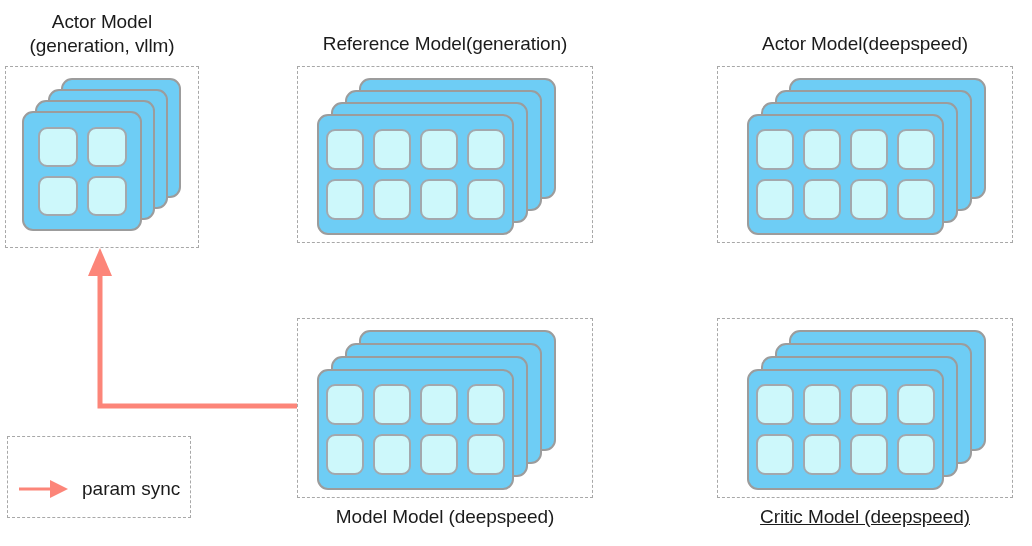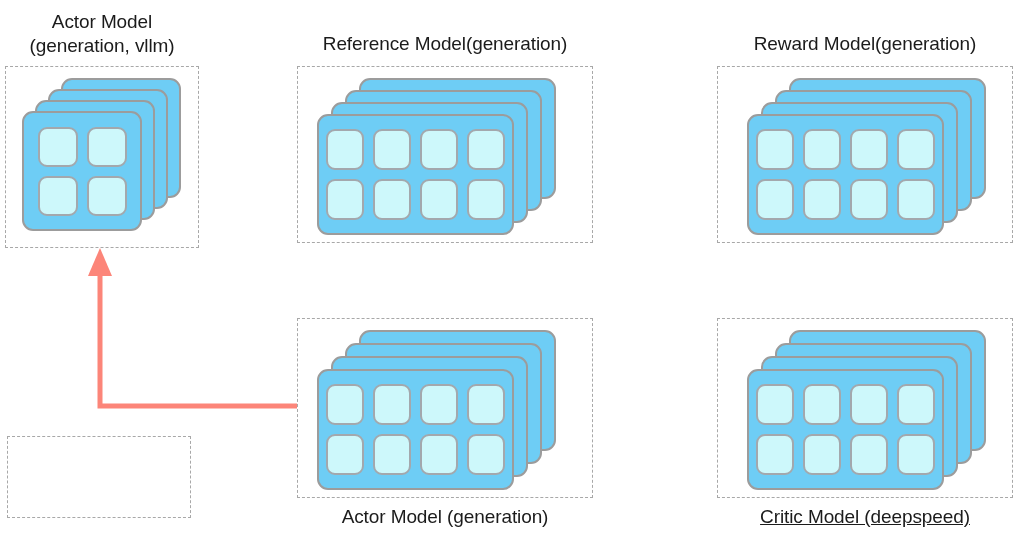--- a/index.html
+++ b/index.html
@@ -139,21 +139,21 @@
         <div class="cell"></div>
         <div class="cell"></div>
         <div class="cell"></div>
         <div class="cell"></div>
         <div class="cell"></div>
       </div>
     </div>
   </div>
 
   <div class="group">
-    <div class="group-label" style="left:717px; top:32px; width:296px;">Reward Model(generation)</div>
+    <div class="group-label" style="left:717px; top:32px; width:296px;">Actor Model(deepspeed)</div>
     <div class="group-box" style="left:717px; top:66px; width:296px; height:177px;"></div>
     <div class="stack" style="left:717px; top:66px; width:296px; height:177px;">
       <div class="card" style="left:72px; top:12px; width:197px; height:121px;"></div>
       <div class="card" style="left:58px; top:24px; width:197px; height:121px;"></div>
       <div class="card" style="left:44px; top:36px; width:197px; height:121px;"></div>
       <div class="card card-front" style="left:30px; top:48px; width:197px; height:121px;
                   grid-template-columns:repeat(4, 38px); grid-template-rows:repeat(2, 41px);">
         <div class="cell"></div>
         <div class="cell"></div>
         <div class="cell"></div>
@@ -161,21 +161,21 @@
         <div class="cell"></div>
         <div class="cell"></div>
         <div class="cell"></div>
         <div class="cell"></div>
       </div>
     </div>
   </div>
 
   <div class="group">
     <div class="group-box" style="left:297px; top:318px; width:296px; height:180px;"></div>
-    <div class="group-label" style="left:297px; top:505px; width:296px;">Actor Model (generation)</div>
+    <div class="group-label" style="left:297px; top:505px; width:296px;">Model Model (deepspeed)</div>
     <div class="stack" style="left:297px; top:318px; width:296px; height:180px;">
       <div class="card" style="left:62px; top:12px; width:197px; height:121px;"></div>
       <div class="card" style="left:48px; top:25px; width:197px; height:121px;"></div>
       <div class="card" style="left:34px; top:38px; width:197px; height:121px;"></div>
       <div class="card card-front" style="left:20px; top:51px; width:197px; height:121px;
                   grid-template-columns:repeat(4, 38px); grid-template-rows:repeat(2, 41px);">
         <div class="cell"></div>
         <div class="cell"></div>
         <div class="cell"></div>
         <div class="cell"></div>
@@ -207,14 +207,21 @@
       </div>
     </div>
   </div>
 
   <svg class="connector" viewBox="0 0 1032 546" width="1032" height="546">
     <polyline points="297,406 100,406 100,264" fill="none" stroke="#fc8579" stroke-width="5" stroke-linecap="butt" stroke-linejoin="miter"></polyline>
     <polygon points="100,248 112,276 88,276" fill="#fc8579"></polygon>
   </svg>
 
   <div class="legend-box" style="left:7px; top:436px; width:184px; height:82px;"></div>
+  <div class="legend-row" style="left:18px; top:478px;">
+    <svg class="legend-arrow" width="54" height="20" viewBox="0 0 54 20">
+      <line x1="1" y1="10" x2="34" y2="10" stroke="#fc8579" stroke-width="3"></line>
+      <polygon points="50,10 32,19 32,1" fill="#fc8579"></polygon>
+    </svg>
+    <span class="legend-text">param sync</span>
+  </div>
 
 </div>
 
 </body></html>

